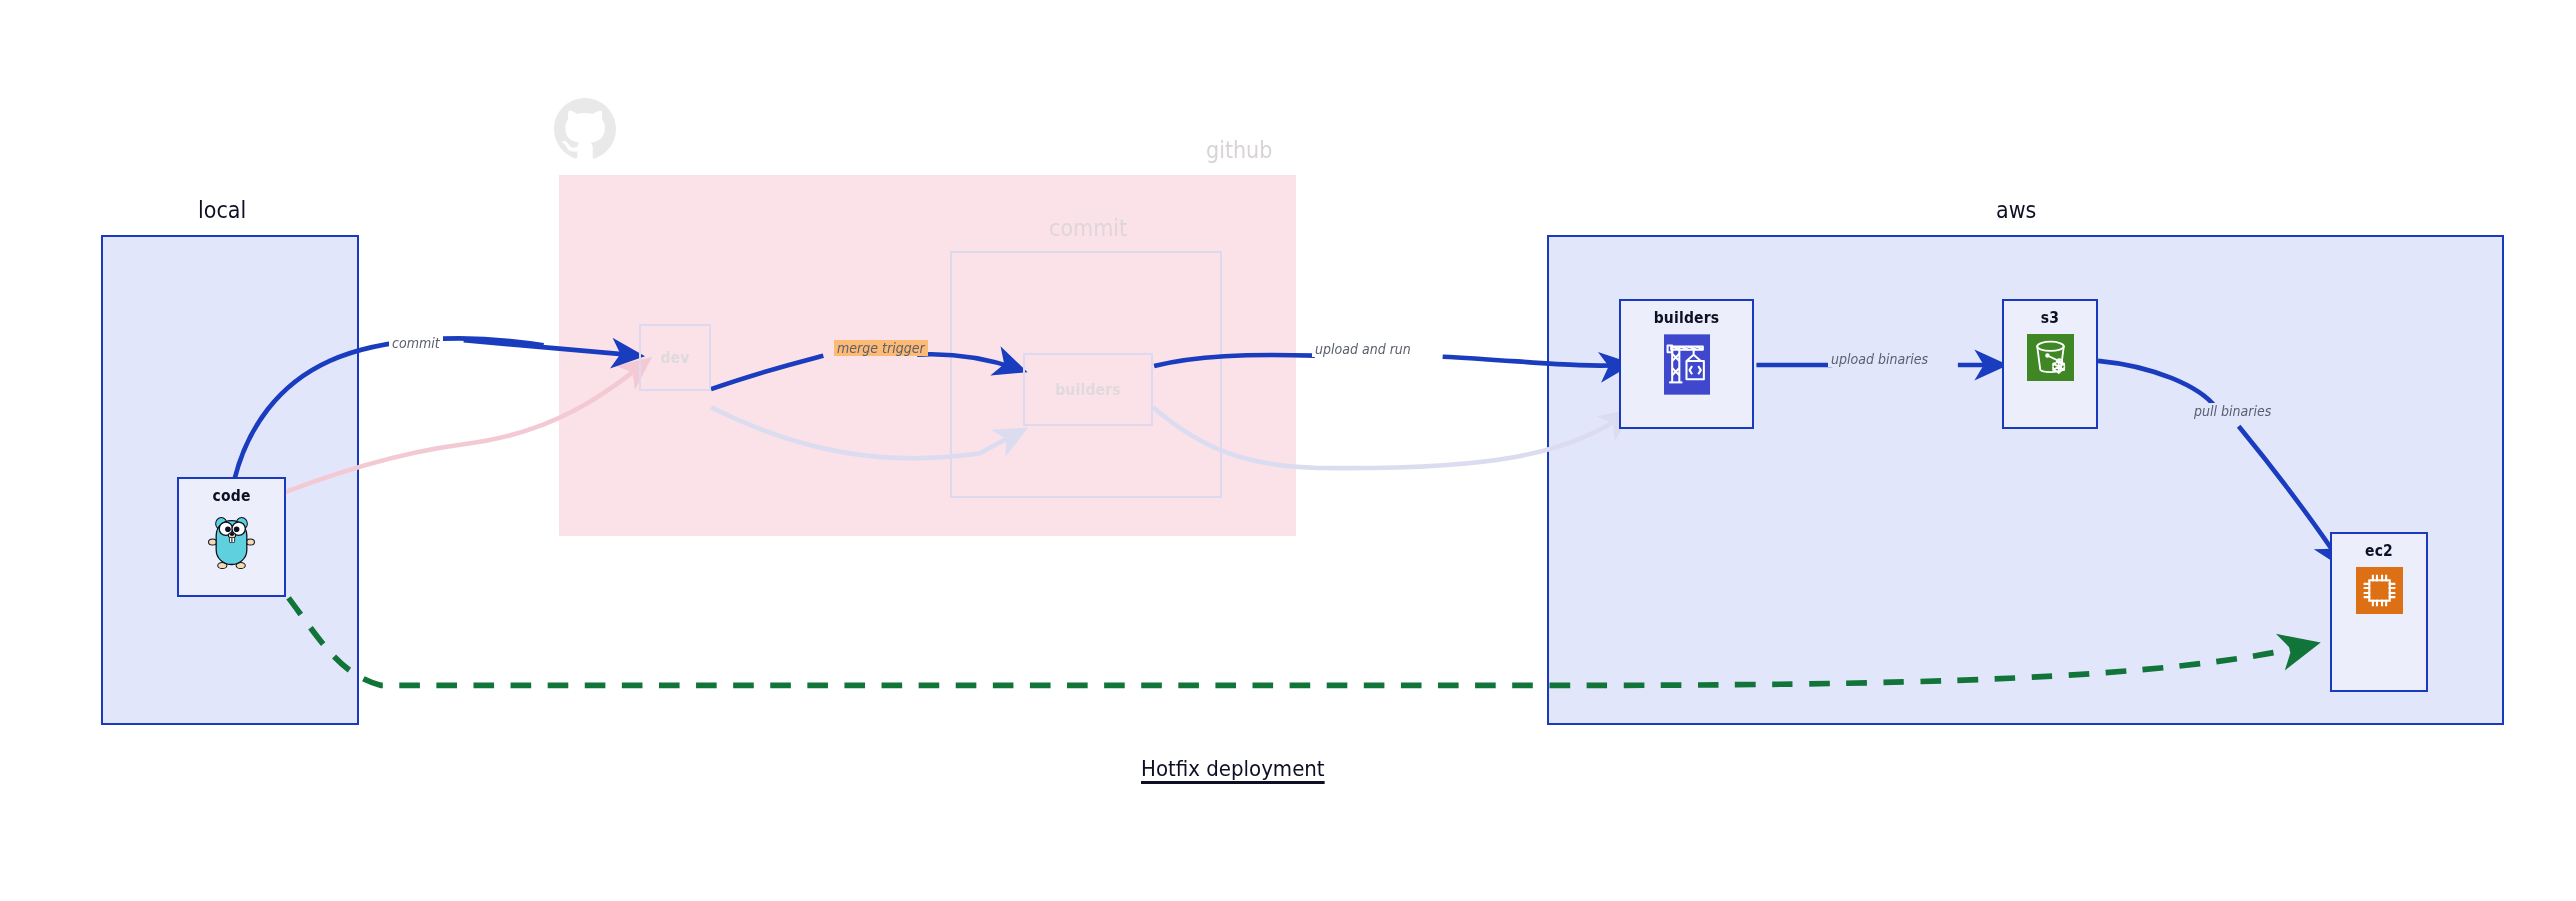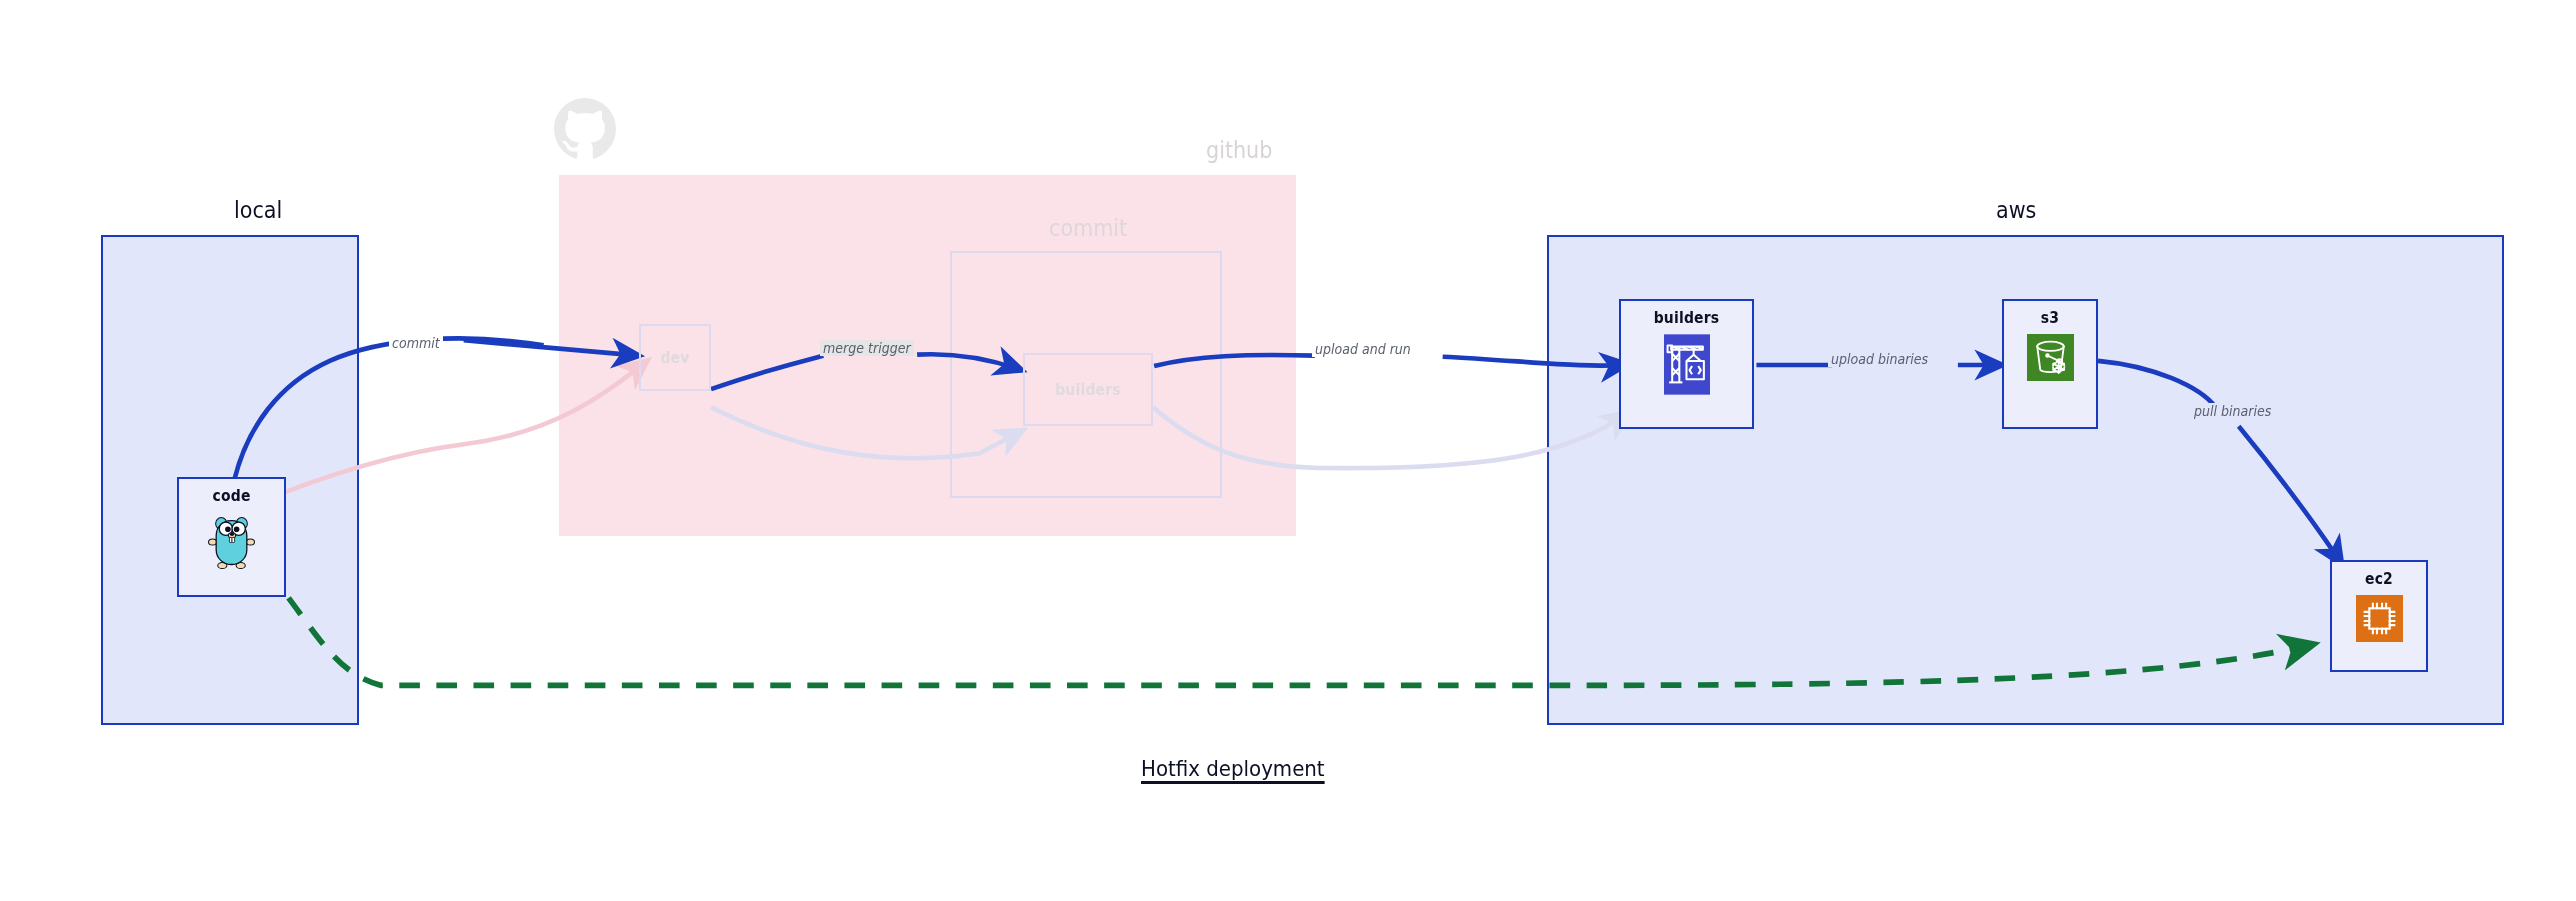--- a/index.html
+++ b/index.html
@@ -27,21 +27,21 @@
   .node.ghost{background:transparent;border:2.1px solid #ded9ee;}
   .node-title{font-size:15.5px;font-weight:bold;color:#0d1025;margin-top:8.2px;letter-spacing:0.2px;
               font-family:"DejaVu Sans Condensed","Liberation Sans",sans-serif;}
   .node.ghost .node-title{color:#e0dade;}
   .node-icon{margin-top:7.2px;}
 
   
   .elabel{position:absolute;font-size:14px;font-style:italic;color:#5a5f6e;white-space:nowrap;
           background:#ffffff;padding:0 3.1px;
           font-family:"DejaVu Sans Condensed","Liberation Sans",sans-serif;}
-  .elabel.onpink{background:#e5e5e5;}
+  .elabel.onpink{background:#fdba74;margin-left:14px;}
   .elabel.onblue{background:#e2e6fb;}
 
   
   .diagram-title{position:absolute;font-size:22px;color:#0d1025;white-space:nowrap;
                  text-decoration:underline;text-underline-offset:5.2px;text-decoration-thickness:2.6px;
                  font-family:"DejaVu Sans Condensed","Liberation Sans",sans-serif;}
 
   .octocat{position:absolute;opacity:.30;}
 </style>
 </head>
@@ -62,21 +62,21 @@
         2-.27s1.36.09 2 .27c1.53-1.04 2.2-.82 2.2-.82.44 1.1.16 1.92.08 2.12.51.56.82 1.27.82
         2.15 0 3.07-1.87 3.75-3.65 3.95.29.25.54.73.54 1.48 0 1.07-.01 1.93-.01 2.2 0
         .21.15.46.55.38A8.01 8.01 0 0 0 16 8c0-4.42-3.58-8-8-8z"></path>
     </svg>
   </div>
 
   <div class="cluster ghostbox" style="left:950px;top:251px;width:272px;height:247px;"></div>
   <div class="cluster-label faded2" style="left:1049px;top:215px;">commit</div>
 
   <div class="cluster blue" style="left:101px;top:235px;width:258px;height:490px;"></div>
-  <div class="cluster-label" style="left:198px;top:197px;margin-left:36px;">local</div>
+  <div class="cluster-label" style="left:198px;top:197px;">local</div>
 
   <div class="cluster blue" style="left:1547px;top:235px;width:957px;height:490px;"></div>
   <div class="cluster-label" style="left:1996px;top:197px;">aws</div>
 
   <svg class="layer" viewBox="0 0 5054 1750">
     <defs>
       <marker id="ar-blue" viewBox="0 0 12 12" refX="9" refY="6" markerWidth="8" markerHeight="8" orient="auto-start-reverse">
         <path d="M0 1 L11 6 L0 11 L3 6 Z" fill="#1a3cbf"></path>
       </marker>
       <marker id="ar-green" viewBox="0 0 12 12" refX="9" refY="6" markerWidth="8" markerHeight="8" orient="auto-start-reverse">
@@ -195,21 +195,21 @@
             <path d="M0 -12 L0 12 M-10.4 -6 L10.4 6 M-10.4 6 L10.4 -6"></path>
             <path d="M-4 -9 L0 -12 L4 -9 M-4 9 L0 12 L4 9"></path>
             <path d="M-10.4 -6 L-11 -1.5 M-10.4 -6 L-6 -7 M10.4 6 L11 1.5 M10.4 6 L6 7"></path>
             <path d="M-10.4 6 L-11 1.5 M-10.4 6 L-6 7 M10.4 -6 L11 -1.5 M10.4 -6 L6 -7"></path>
           </g>
         </g>
       </svg>
     </span>
   </div>
 
-  <div class="node" style="left:2330px;top:560px;width:98px;height:112px;">
+  <div class="node" style="left:2330px;top:532px;width:98px;height:160px;">
     <span class="node-title">ec2</span>
     <span class="node-icon">
       <svg width="47" height="47" viewBox="0 0 92 92">
         <rect x="0" y="0" width="92" height="92" fill="#dd7014"></rect>
         <g fill="none" stroke="#ffffff" stroke-width="4" stroke-linecap="square">
           <rect x="26" y="26" width="40" height="40"></rect>
           <path d="M33 26 L33 17 M41 26 L41 17 M51 26 L51 17 M59 26 L59 17"></path>
           <path d="M33 66 L33 75 M41 66 L41 75 M51 66 L51 75 M59 66 L59 75"></path>
           <path d="M26 33 L17 33 M26 41 L17 41 M26 51 L17 51 M26 59 L17 59"></path>
           <path d="M66 33 L75 33 M66 41 L75 41 M66 51 L75 51 M66 59 L75 59"></path>

